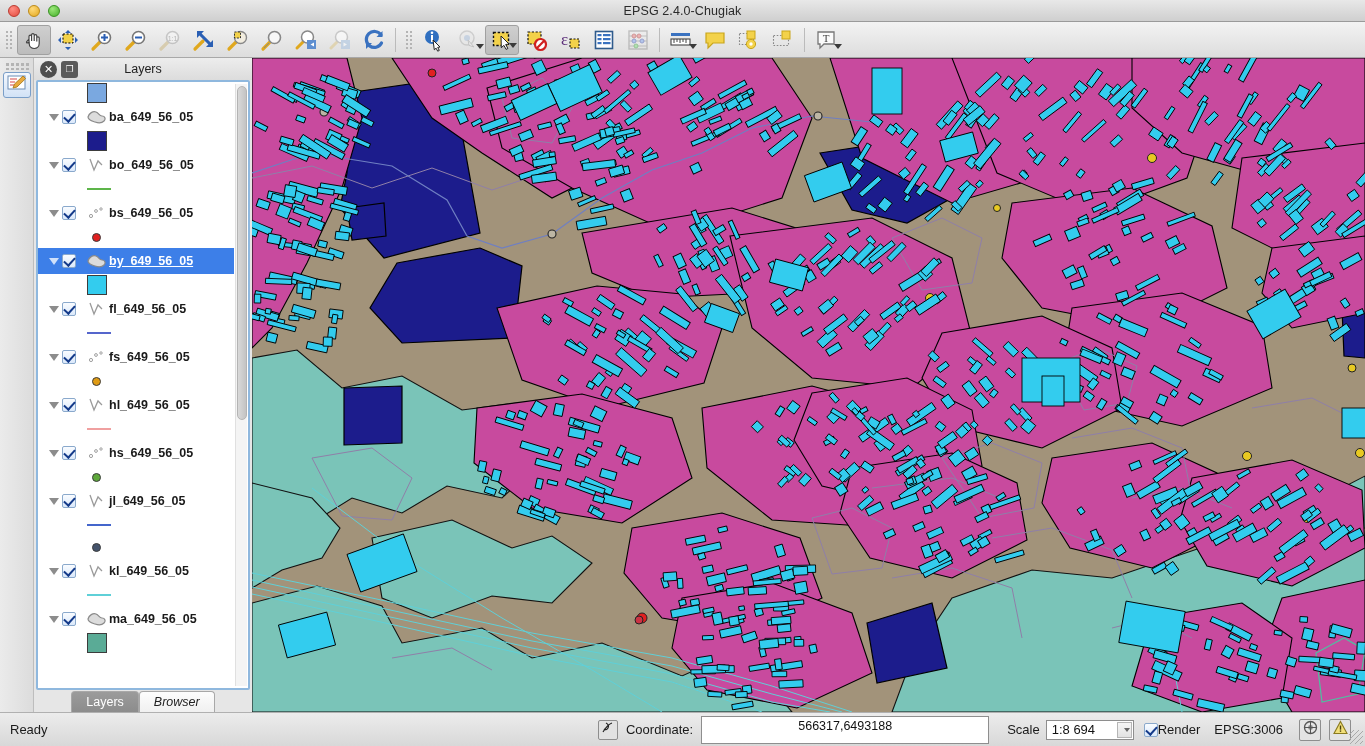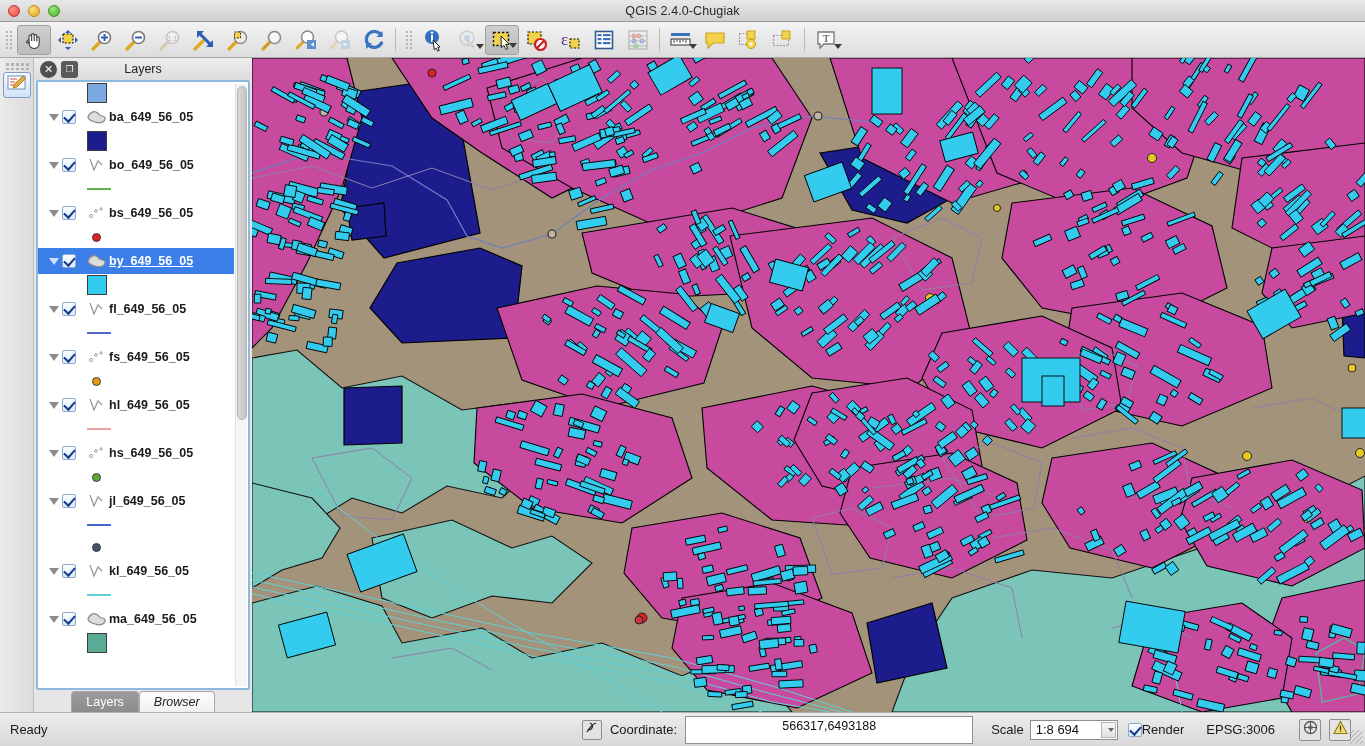--- a/index.html
+++ b/index.html
@@ -223,21 +223,21 @@
 <body>
 
 <div id="app">
 
   <div class="titlebar">
     <div class="traffic">
       <div class="tl red"></div>
       <div class="tl yellow"></div>
       <div class="tl green"></div>
     </div>
-    <div class="title-text">QGIS 2.4.0-Chugiak</div>
+    <div class="title-text">EPSG 2.4.0-Chugiak</div>
   </div>
 
   <div class="toolbar">
     <div class="grip"></div>
 
     <div class="tbtn active">
       <span>
       <svg width="24" height="24" viewBox="0 0 24 24">
             <path d="M7 16V8.5a1.3 1.3 0 012.6 0V13M9.6 13V7a1.3 1.3 0 012.6 0v6M12.2 13V8a1.3 1.3 0 012.6 0v5M14.8 13.5V10a1.2 1.2 0 012.4 0v5.5c0 3-2.2 5-5 5s-5-2-5-5v-1.6l-1.6.9c-.8.5-1.4-.4-.9-1.1l2.5-2.9" fill="#fff" stroke="#444" stroke-width="1.2" stroke-linejoin="round"></path>
           </svg>
@@ -1676,21 +1676,21 @@
     <div class="status-label" style="margin-left:18px;margin-right:6px">Scale</div>
     <div class="scale-combo">
       <span>1:8 694</span>
       <span class="cbtn">
         <i></i>
       </span>
     </div>
 
     <div class="render-chk"></div>
     <div class="status-label" style="margin-left:0;margin-right:6px">Render</div>
-    <div class="status-label" style="margin:16px">EPSG:3006</div>
+    <div class="status-label" style="margin:8px">EPSG:3006</div>
 
     <div class="sb-icon">
       <span>
       <svg width="15" height="15" viewBox="0 0 15 15">
             <circle cx="7.5" cy="7.5" r="6" fill="none" stroke="#555" stroke-width="1.3"></circle>
             <circle cx="7.5" cy="7.5" r="2.4" fill="#888"></circle>
             <line x1="1.5" y1="7.5" x2="13.5" y2="7.5" stroke="#555"></line>
             <line x1="7.5" y1="1.5" x2="7.5" y2="13.5" stroke="#555"></line>
           </svg>
       </span>

